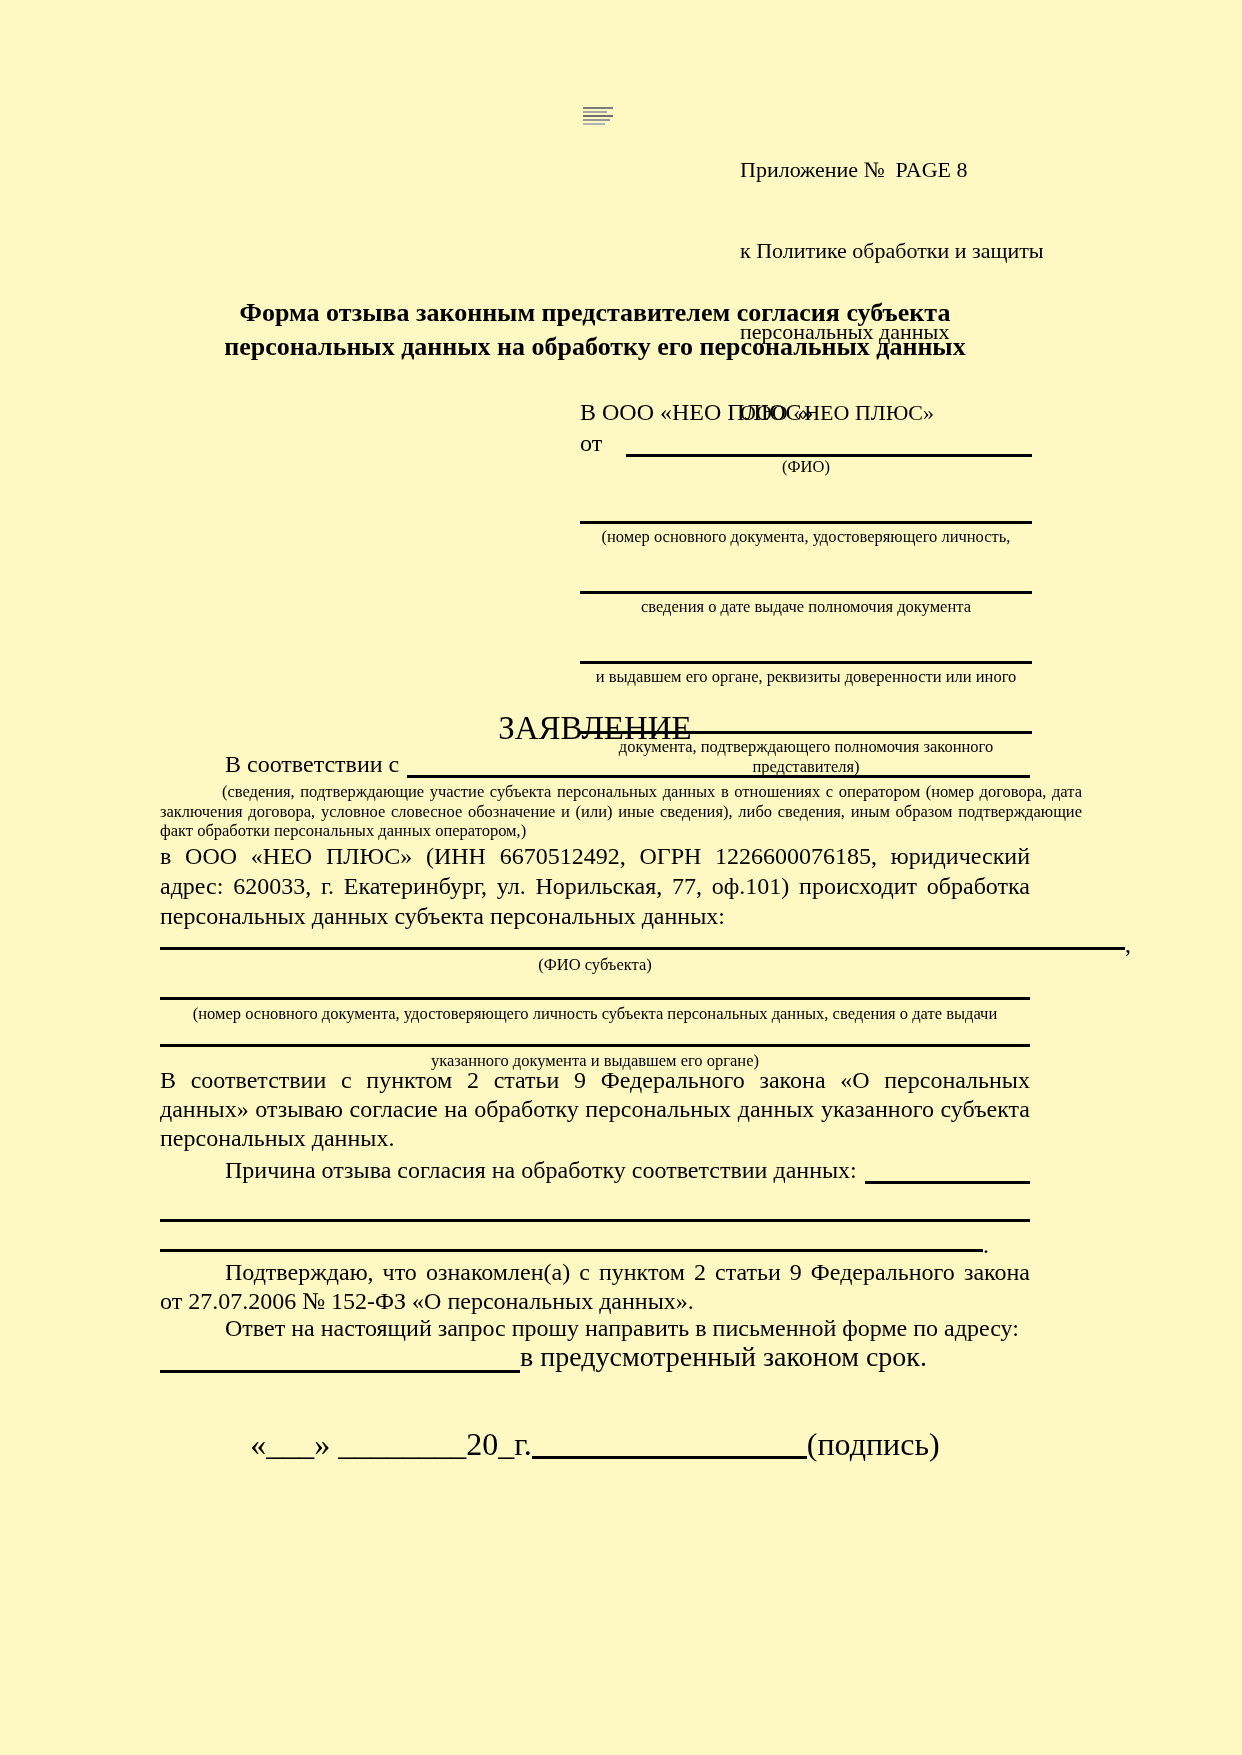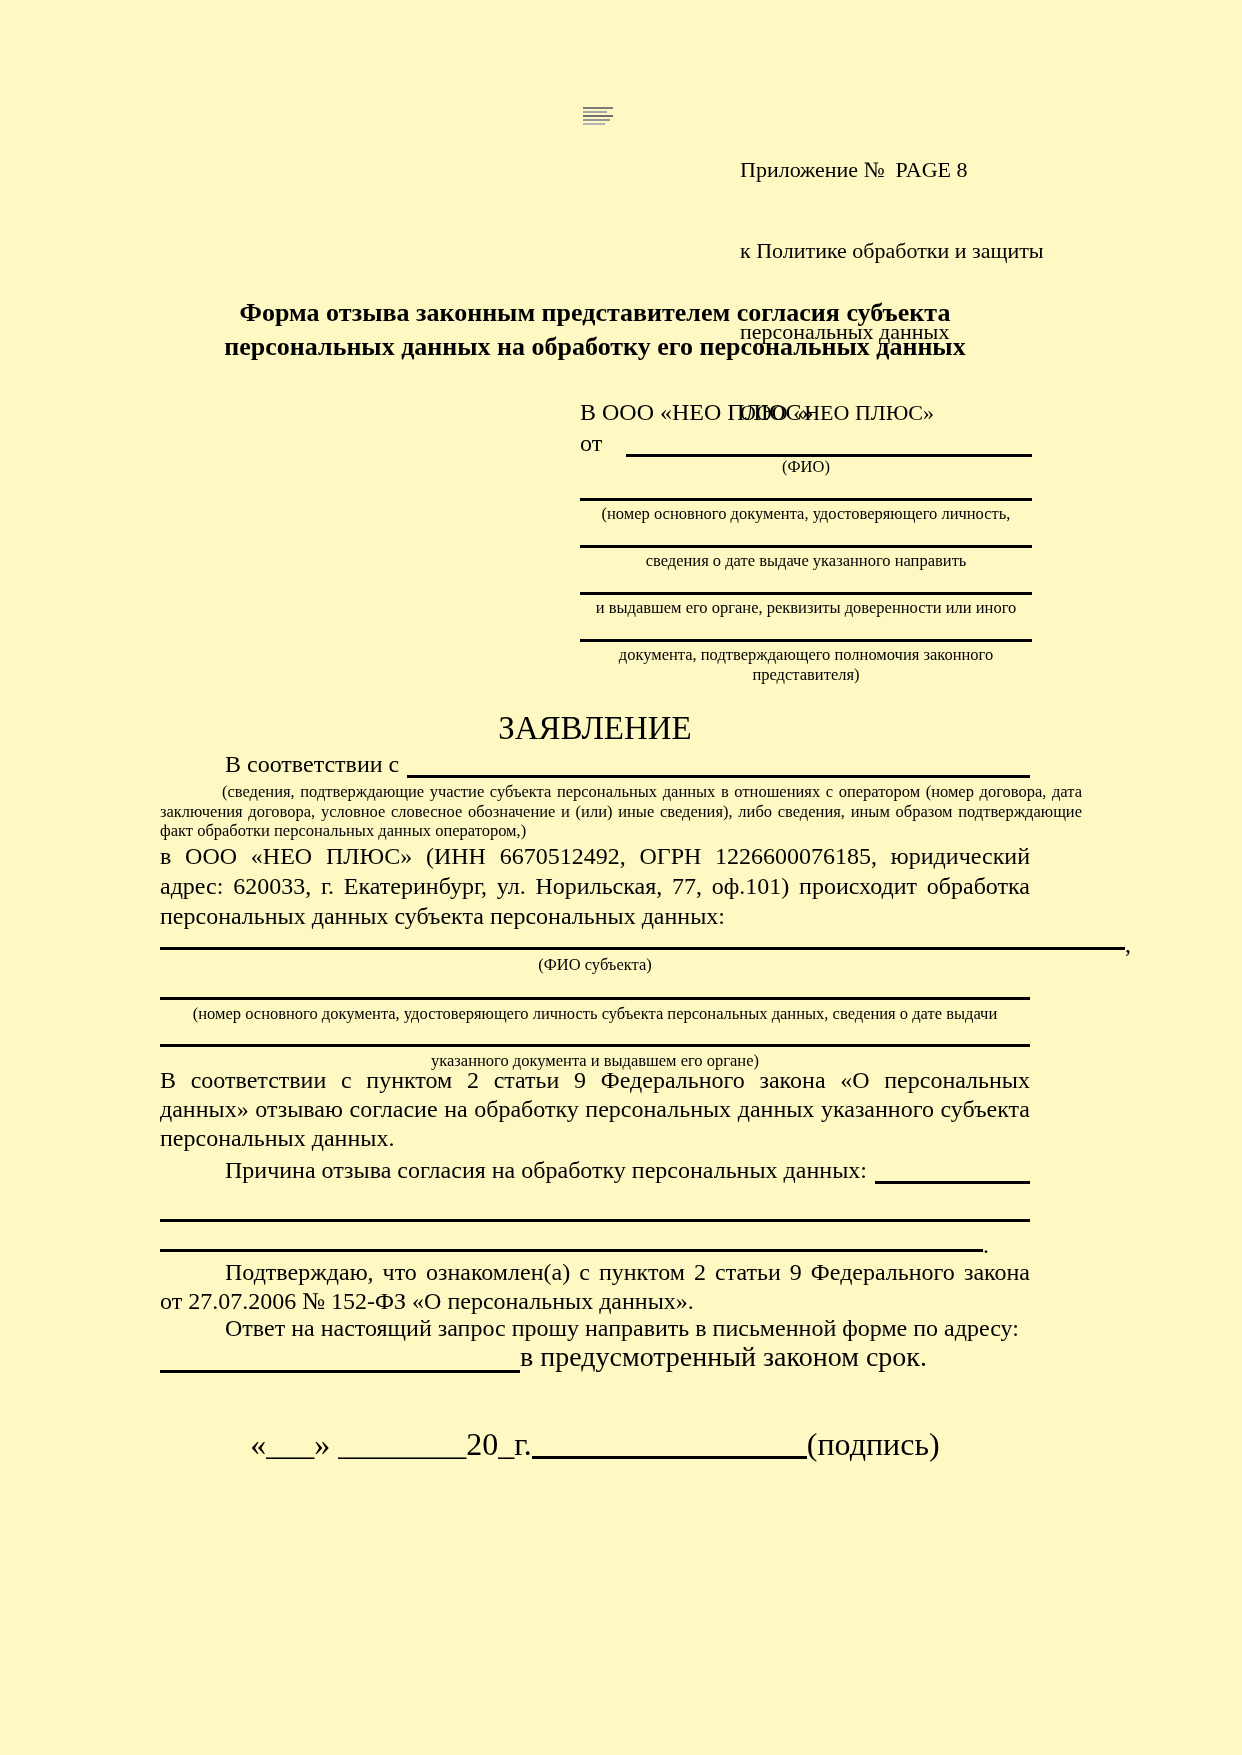--- a/index.html
+++ b/index.html
@@ -30,21 +30,21 @@
     font-size: 26px; font-weight: bold; line-height: 34px; text-align: center;
   }
 
   
   .addr { left: 580px; top: 399px; width: 452px; font-size: 24px; }
   .addr-to { margin-bottom: 4px; }
   .from-row { display: flex; align-items: stretch; gap: 16px; }
   .from-row .lbl { flex: 0 0 auto; }
   .fill { flex: 1 1 auto; border-bottom: 3px solid #000; margin-left: 8px; }
   .cap { font-size: 16.5px; line-height: 20px; text-align: center; }
-  .fgroup { margin-top: 21px; }
+  .fgroup { margin-top: 44px; }
   .fline { height: 0; border-bottom: 3px solid #000; }
   .fgroup .cap { margin-top: 3px; }
 
   
   .stmt-heading { left: 160px; top: 710px; width: 870px; text-align: center; font-size: 33px; }
   .basis-row { left: 160px; top: 751px; width: 870px; font-size: 24px; display: flex; }
   .basis-row .lbl { flex: 0 0 auto; padding-left: 65px; }
   .fine {
     left: 160px; top: 782px; width: 922px;
     font-size: 16.5px; line-height: 19.5px; text-align: justify; text-indent: 62px;
@@ -107,21 +107,21 @@
       <span class="fill"></span>
     </div>
     <div class="cap">(ФИО)</div>
 
     <div class="fgroup">
       <div class="fline"></div>
       <div class="cap">(номер основного документа, удостоверяющего личность,</div>
     </div>
     <div class="fgroup">
       <div class="fline"></div>
-      <div class="cap">сведения о дате выдаче указанного направить</div>
+      <div class="cap">сведения о дате выдаче полномочия документа</div>
     </div>
     <div class="fgroup">
       <div class="fline"></div>
       <div class="cap">и выдавшем его органе, реквизиты доверенности или иного</div>
     </div>
     <div class="fgroup">
       <div class="fline"></div>
       <div class="cap">документа, подтверждающего полномочия законного представителя)</div>
     </div>
   </div>
@@ -145,21 +145,21 @@
 
   <div class="abs fline sline2"></div>
   <div class="abs cap scap2">(номер основного документа, удостоверяющего личность субъекта персональных данных, сведения о дате выдачи</div>
 
   <div class="abs fline sline3"></div>
   <div class="abs cap scap3">указанного документа и выдавшем его органе)</div>
 
   <div class="abs withdraw">В соответствии с пунктом 2 статьи 9 Федерального закона «О персональных данных» отзываю согласие на обработку персональных данных указанного субъекта персональных данных.</div>
 
   <div class="abs reason-row">
-    <span class="lbl">Причина отзыва согласия на обработку персональных данных:</span>
+    <span class="lbl">Причина отзыва согласия на обработку соответствии данных:</span>
     <span class="fill"></span>
   </div>
   <div class="abs blankline1"></div>
   <div class="abs blankline2">
     <span class="long"></span>
     <span class="period">.</span>
   </div>
 
   <div class="abs confirm">Подтверждаю, что ознакомлен(а) с пунктом 2 статьи 9 Федерального закона от 27.07.2006 № 152-ФЗ «О персональных данных».</div>
 

